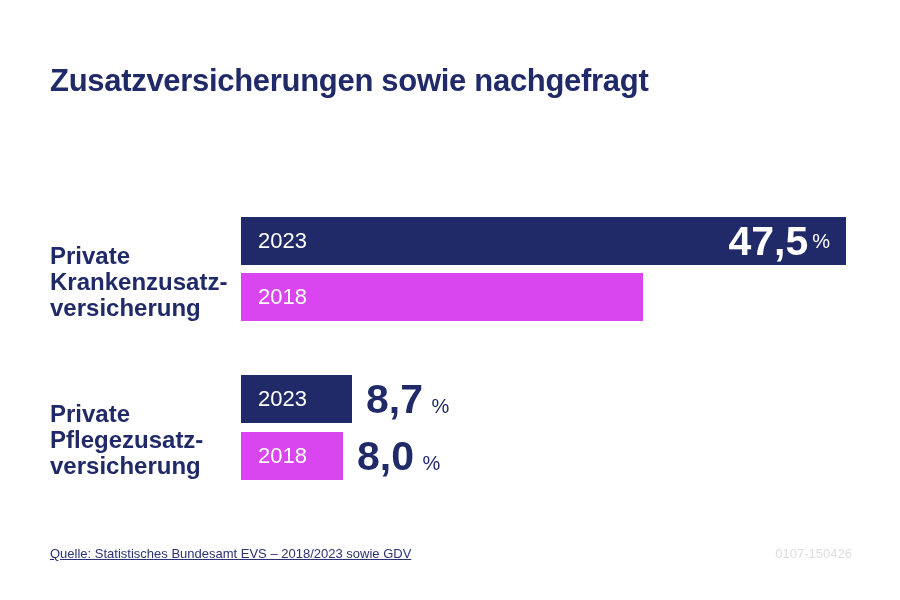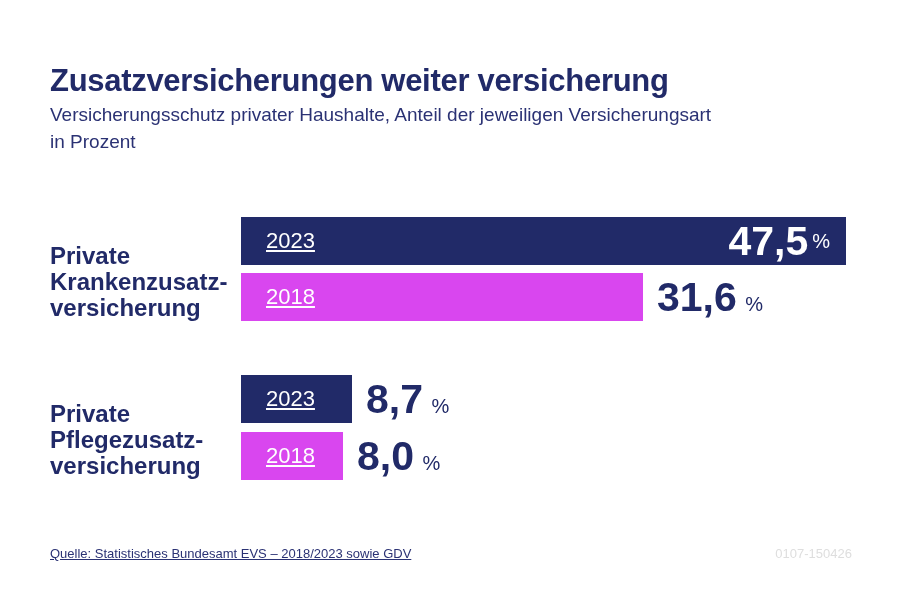--- a/index.html
+++ b/index.html
@@ -60,25 +60,24 @@
   .bar {
     position: relative;
     height: 48px;
     display: flex;
     align-items: center;
     flex: 0 0 auto;
   }
   .bar.navy { background: #212a68; }
   .bar.blue { background: #d946ef; }
   .year-label {
-    margin-left: 25px;
+    margin-left: 17px;
     font-size: 22px;
     color: #ffffff;
     white-space: nowrap;
-    text-decoration: underline;
   }
   .value-label {
     white-space: nowrap;
     color: #212a68;
     margin-left: 14px;
   }
   .value-label .num {
     font-size: 41px;
     font-weight: bold;
   }
@@ -111,26 +110,22 @@
     top: 546px;
     font-size: 13px;
     color: #dedede;
   }
 </style>
 </head>
 <body>
 
 <div id="stage">
 
-  <h1 class="title">Zusatzversicherungen weiter versicherung</h1>
+  <h1 class="title">Zusatzversicherungen sowie nachgefragt</h1>
 
-  <div class="subtitle">
-    <span>Versicherungsschutz privater Haushalte, Anteil der jeweiligen Versicherungsart</span><br>
-    <span>in Prozent</span>
-  </div>
 
   <div class="cat-label" id="cat-label-1">
     <span>Private</span>
     <span>Krankenzusatz-</span>
     <span>versicherung</span>
   </div>
 
   <div class="bar-row" id="row-1">
     <div class="bar navy" style="width: 605px;">
       <span class="year-label">2023</span>
@@ -138,24 +133,20 @@
         <span class="num">47,5</span>
         <span class="unit">%</span>
       </span>
     </div>
   </div>
 
   <div class="bar-row" id="row-2">
     <div class="bar blue" style="width: 402px;">
       <span class="year-label">2018</span>
     </div>
-    <span class="value-label">
-      <span class="num">31,6</span>
-      <span class="unit">%</span>
-    </span>
   </div>
 
   <div class="cat-label" id="cat-label-2">
     <span>Private</span>
     <span>Pflegezusatz-</span>
     <span>versicherung</span>
   </div>
 
   <div class="bar-row" id="row-3">
     <div class="bar navy" style="width: 111px;">

